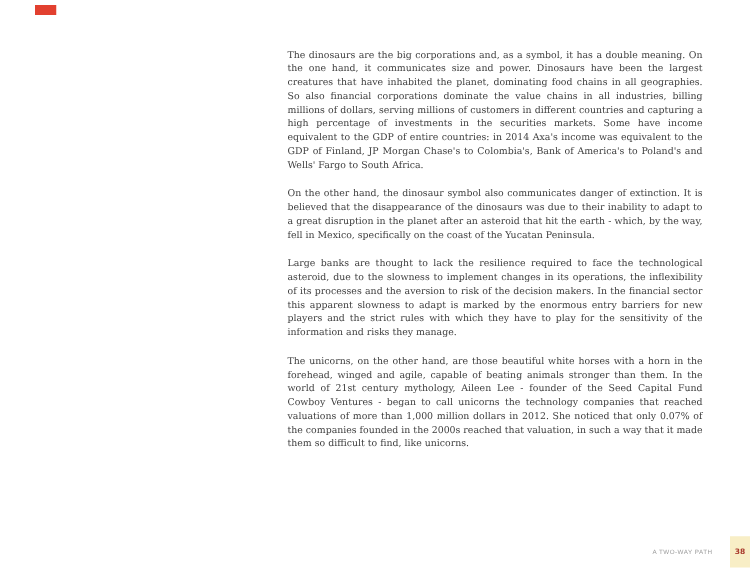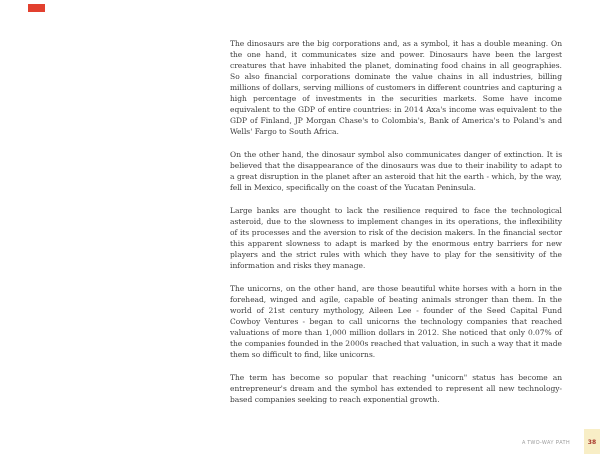--- a/index.html
+++ b/index.html
@@ -73,21 +73,20 @@
 
 <div class="page">
 
   <div class="bookmark-tab"></div>
 
   <div class="text-column">
     <p>The dinosaurs are the big corporations and, as a symbol, it has a double meaning. On the one hand, it communicates size and power. Dinosaurs have been the largest creatures that have inhabited the planet, dominating food chains in all geographies. So also financial corporations dominate the value chains in all industries, billing millions of dollars, serving millions of customers in different countries and capturing a high percentage of investments in the securities markets. Some have income equivalent to the GDP of entire countries: in 2014 Axa's income was equivalent to the GDP of Finland, JP Morgan Chase's to Colombia's, Bank of America's to Poland's and Wells' Fargo to South Africa.</p>
     <p>On the other hand, the dinosaur symbol also communicates danger of extinction. It is believed that the disappearance of the dinosaurs was due to their inability to adapt to a great disruption in the planet after an asteroid that hit the earth - which, by the way, fell in Mexico, specifically on the coast of the Yucatan Peninsula.</p>
     <p>Large banks are thought to lack the resilience required to face the technological asteroid, due to the slowness to implement changes in its operations, the inflexibility of its processes and the aversion to risk of the decision makers. In the financial sector this apparent slowness to adapt is marked by the enormous entry barriers for new players and the strict rules with which they have to play for the sensitivity of the information and risks they manage.</p>
     <p>The unicorns, on the other hand, are those beautiful white horses with a horn in the forehead, winged and agile, capable of beating animals stronger than them. In the world of 21st century mythology, Aileen Lee - founder of the Seed Capital Fund Cowboy Ventures - began to call unicorns the technology companies that reached valuations of more than 1,000 million dollars in 2012. She noticed that only 0.07% of the companies founded in the 2000s reached that valuation, in such a way that it made them so difficult to find, like unicorns.</p>
-    <p>The term has become so popular that reaching "unicorn" status has become an entrepreneur's dream and the symbol has extended to represent all new technology-based companies seeking to reach exponential growth.</p>
   </div>
 
   <div class="footer">
     <span class="footer-label">A TWO-WAY PATH</span>
     <div class="page-number-badge">
       <span>38</span>
     </div>
   </div>
 
 </div>

